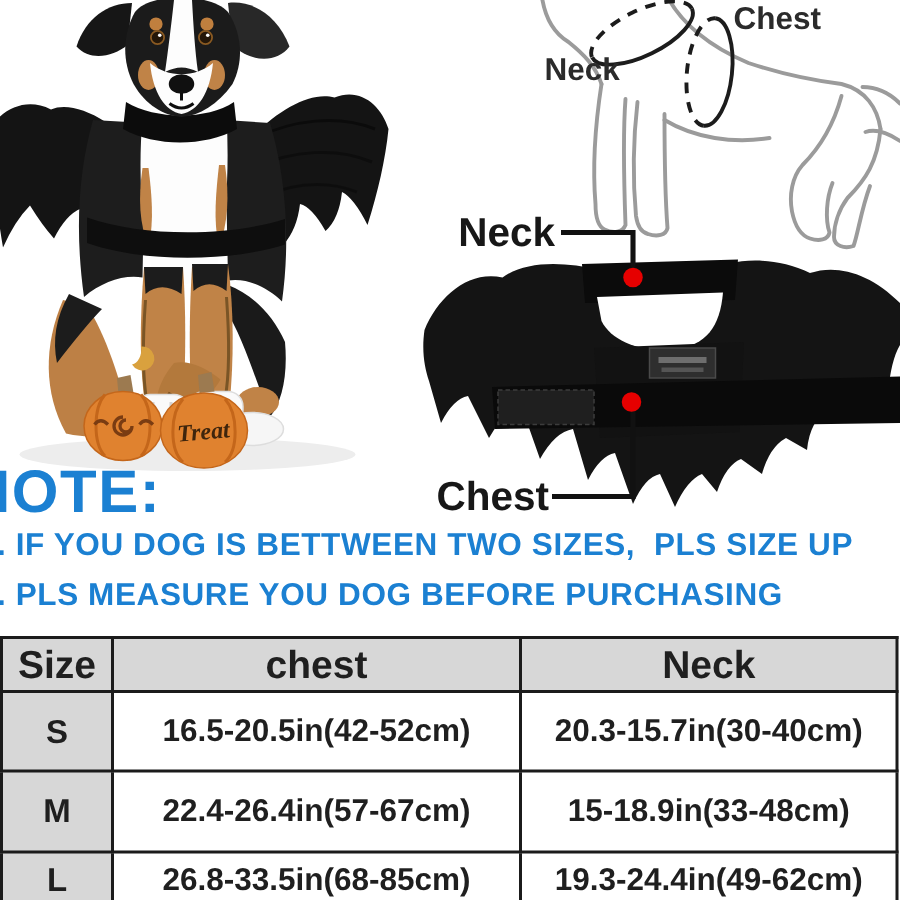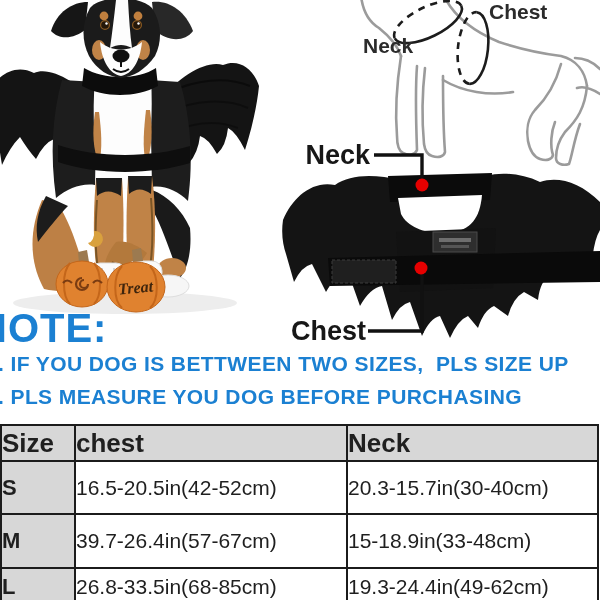--- a/index.html
+++ b/index.html
@@ -11,25 +11,25 @@
   .note-title{position:absolute;left:-22px;top:306px;font-size:40px;font-weight:bold;
               letter-spacing:1px;color:var(--note-blue,#1b80d2);white-space:pre;}
   .note-line{position:absolute;left:-2px;font-size:21px;font-weight:bold;letter-spacing:.4px;
              color:var(--note-blue,#1b80d2);white-space:pre;}
   #note-line-1{top:352px;}
   #note-line-2{top:385px;}
 
   
   table.size-chart{position:absolute;left:0;top:424px;width:597px;border-collapse:collapse;
         table-layout:fixed;color:#1f1f1f;}
-  .size-chart th,.size-chart td{border:2px solid var(--table-line,#1b1b1b);text-align:left;
+  .size-chart th,.size-chart td{border:2px solid var(--table-line,#1b1b1b);text-align:center;
         padding:0;vertical-align:middle;}
   .size-chart thead th{background:var(--table-header-bg,#d7d7d7);font-size:26px;font-weight:bold;height:34px;}
   .size-chart td.sz{background:var(--table-header-bg,#d7d7d7);font-weight:bold;font-size:22px;}
-  .size-chart tbody td{font-size:21px;background:#fff;}
+  .size-chart tbody td{font-size:21px;background:#fff;font-weight:bold;}
   .size-chart tr.r-s td{height:51px;}
   .size-chart tr.r-m td{height:52px;}
   .size-chart tr.r-l td{height:36px;}
 
   
   svg{overflow:hidden;display:block;}
   .sketch-stroke{fill:none;stroke:var(--sketch-gray,#9b9b9b);stroke-width:2.6;
                  stroke-linecap:round;stroke-linejoin:round;}
   .lbl-big{font-family:"Liberation Sans",sans-serif;font-size:27px;font-weight:bold;fill:#171717;}
   .lbl-sm{font-family:"Liberation Sans",sans-serif;font-size:21px;font-weight:bold;fill:#2b2b2b;}
@@ -203,21 +203,21 @@
     </tr>
   </thead>
   <tbody>
     <tr class="r-s">
       <td class="sz">S</td>
       <td>16.5-20.5in(42-52cm)</td>
       <td>20.3-15.7in(30-40cm)</td>
     </tr>
     <tr class="r-m">
       <td class="sz">M</td>
-      <td>39.7-26.4in(57-67cm)</td>
+      <td>22.4-26.4in(57-67cm)</td>
       <td>15-18.9in(33-48cm)</td>
     </tr>
     <tr class="r-l">
       <td class="sz">L</td>
       <td>26.8-33.5in(68-85cm)</td>
       <td>19.3-24.4in(49-62cm)</td>
     </tr>
   </tbody>
 </table>
 

